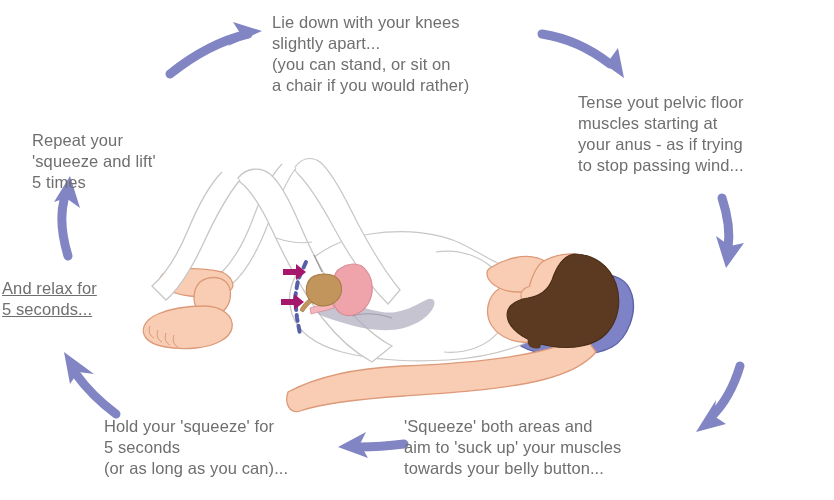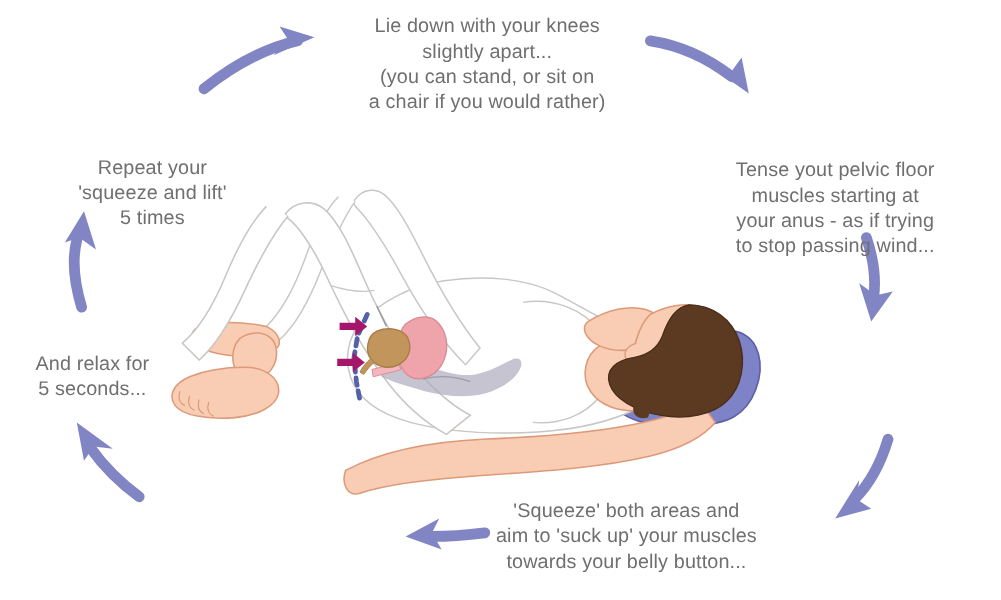--- a/index.html
+++ b/index.html
@@ -16,42 +16,42 @@
     width: 834px;
     height: 500px;
     background: #ffffff;
     overflow: hidden;
   }
   .caption {
     position: absolute;
     color: #6f6f6f;
     font-size: 16.5px;
     line-height: 21px;
-    text-align: center;
+    text-align: left;
     white-space: pre-line;
     letter-spacing: 0.1px;
   }
   .arrow-layer, .figure-layer {
     position: absolute;
     left: 0;
     top: 0;
     width: 834px;
     height: 500px;
   }
   .figure-layer { z-index: 2; }
   .arrow-layer  { z-index: 3; }
   .caption      { z-index: 4; }
 
   
   #cap-1 { left: 272px; top: 12px;  width: 268px; }
-  #cap-2 { left: 578px; top: 92px;  width: 236px; margin-top: 40px; }
+  #cap-2 { left: 578px; top: 92px;  width: 236px; }
   #cap-3 { left: 612px; top: 278px; width: 214px; }
-  #cap-4 { left: 392px; top: 416px; width: 260px; }
+  #cap-4 { left: 404px; top: 416px; width: 260px; }
   #cap-5 { left: 104px; top: 416px; width: 216px; }
-  #cap-6 { left: 2px;   top: 293px; width: 150px; }
+  #cap-6 { left: 2px;   top: 278px; width: 150px; text-decoration: underline; }
   #cap-7 { left: 32px;  top: 94px;  width: 190px; margin-top: 36px; }
 </style>
 </head>
 <body>
 
 <div id="stage">
 
   <svg class="figure-layer" viewBox="0 0 834 500">
 
     <g>
@@ -228,20 +228,23 @@
   <div class="caption" id="cap-2">Tense yout pelvic floor
 muscles starting at
 your anus - as if trying
 to stop passing wind...</div>
 
 
   <div class="caption" id="cap-4">'Squeeze' both areas and
 aim to 'suck up' your muscles
 towards your belly button...</div>
 
+  <div class="caption" id="cap-5">Hold your 'squeeze' for
+5 seconds
+(or as long as you can)...</div>
 
   <div class="caption" id="cap-6">And relax for
 5 seconds...</div>
 
   <div class="caption" id="cap-7">Repeat your
 'squeeze and lift'
 5 times</div>
 
 </div>
 

